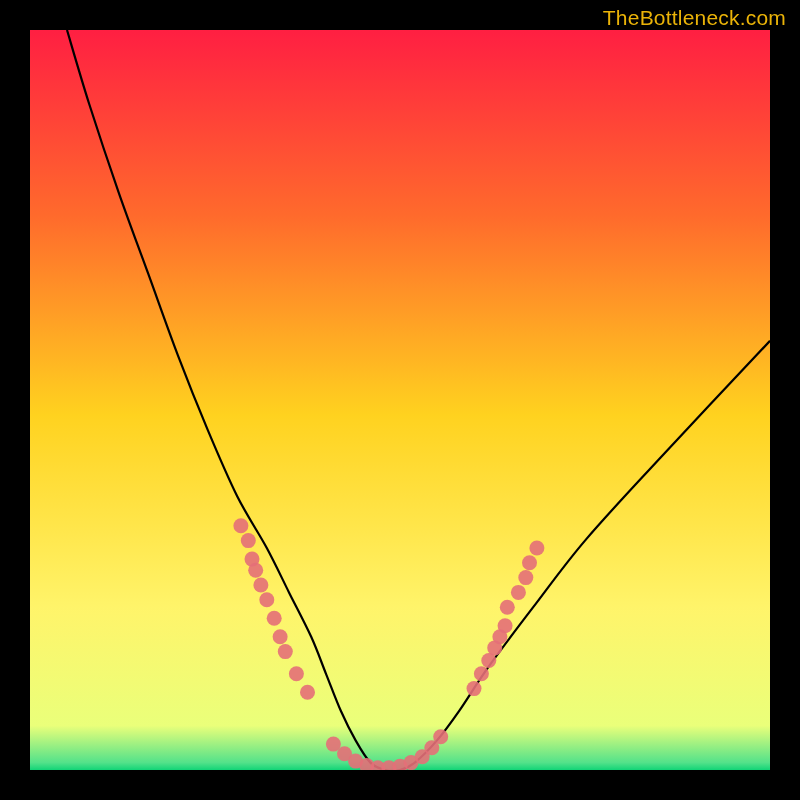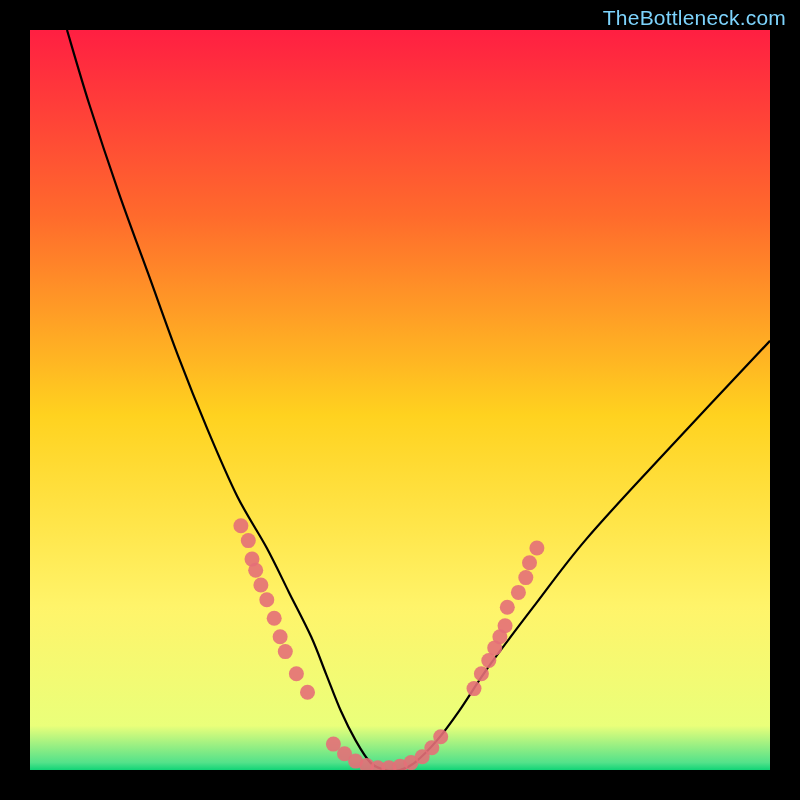--- a/index.html
+++ b/index.html
@@ -20,21 +20,21 @@
   .plot {
     position: absolute;
     left: 30px; top: 30px;
     width: 740px; height: 740px;
     overflow: hidden;
   }
   .watermark {
     position: absolute;
     top: 6px;
     right: 14px;
-    color: #7dd3fc;
+    color: #eab308;
     font-size: 21px;
     font-weight: 500;
     letter-spacing: 0.2px;
     z-index: 5;
     user-select: none;
   }
   svg { display: block; }
 </style>
 </head>
 <body>

